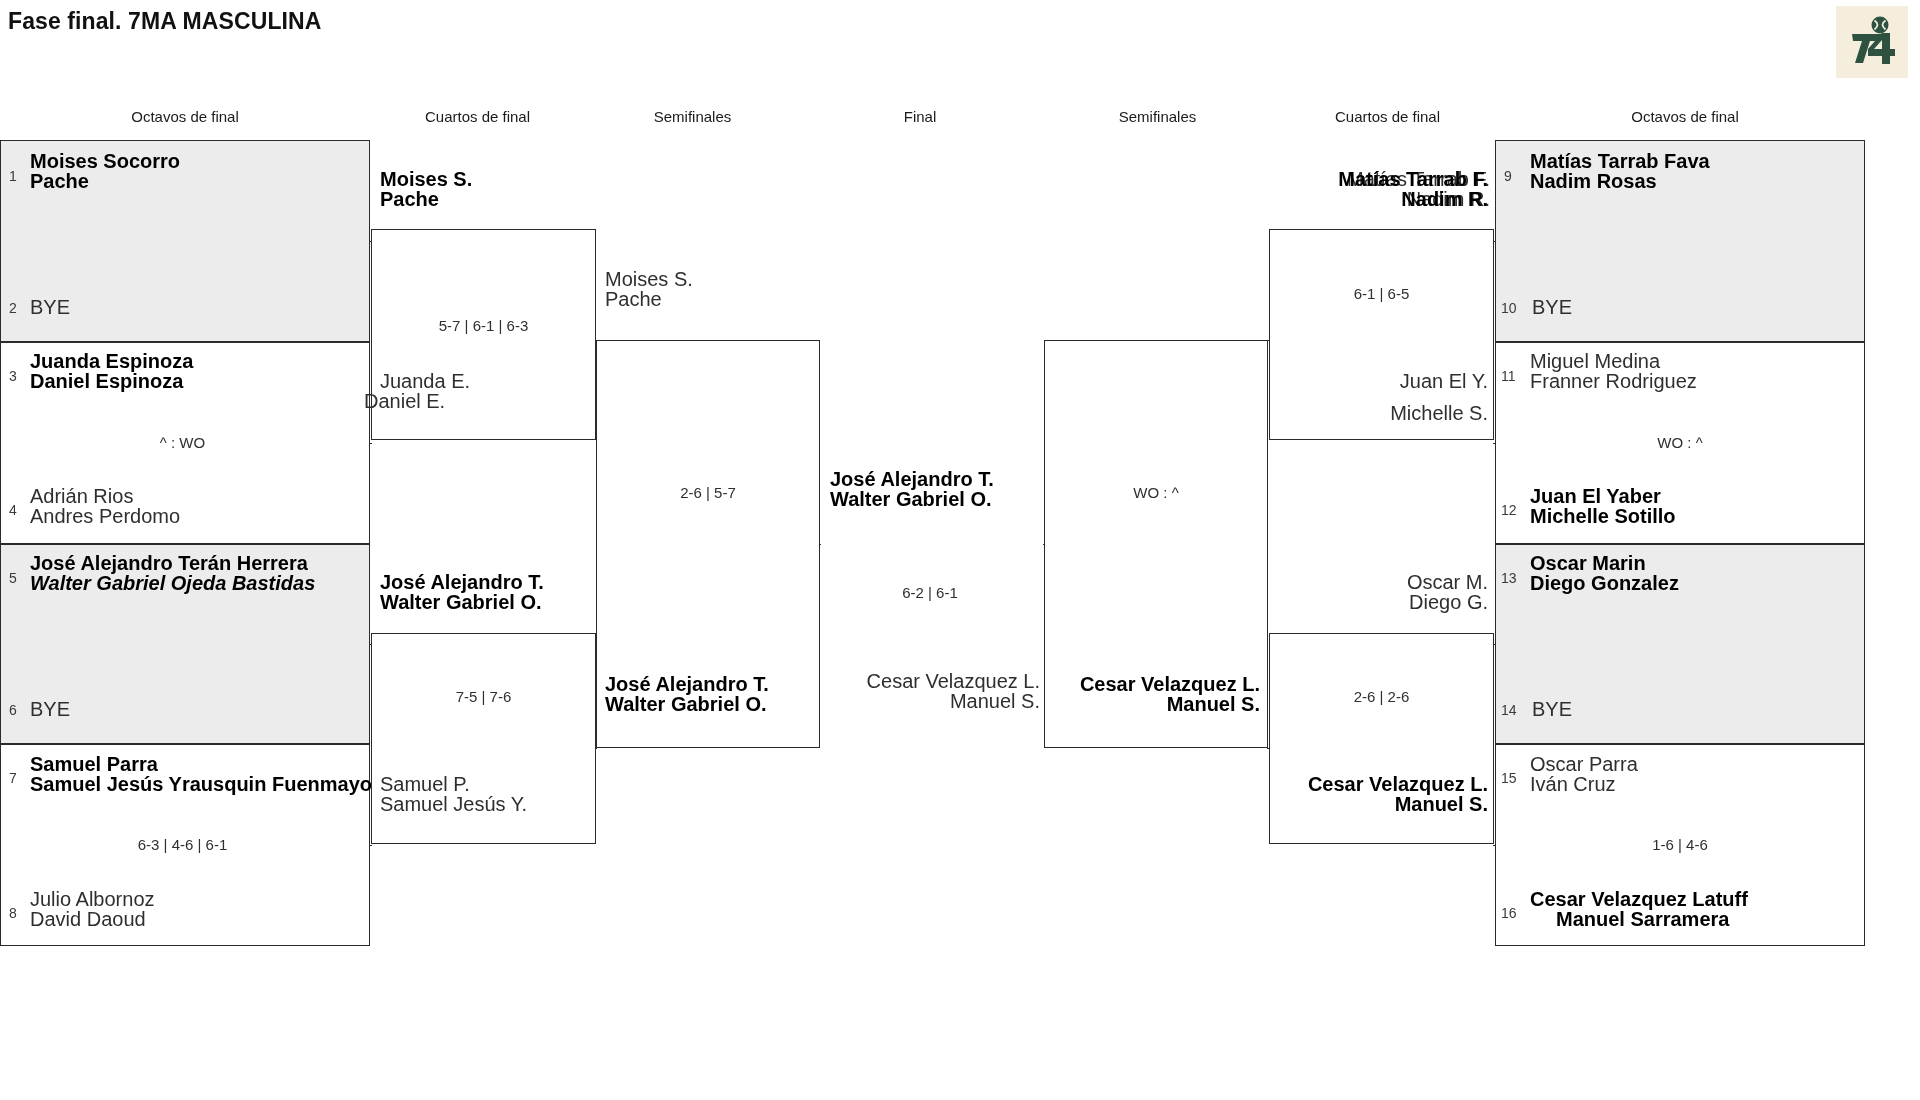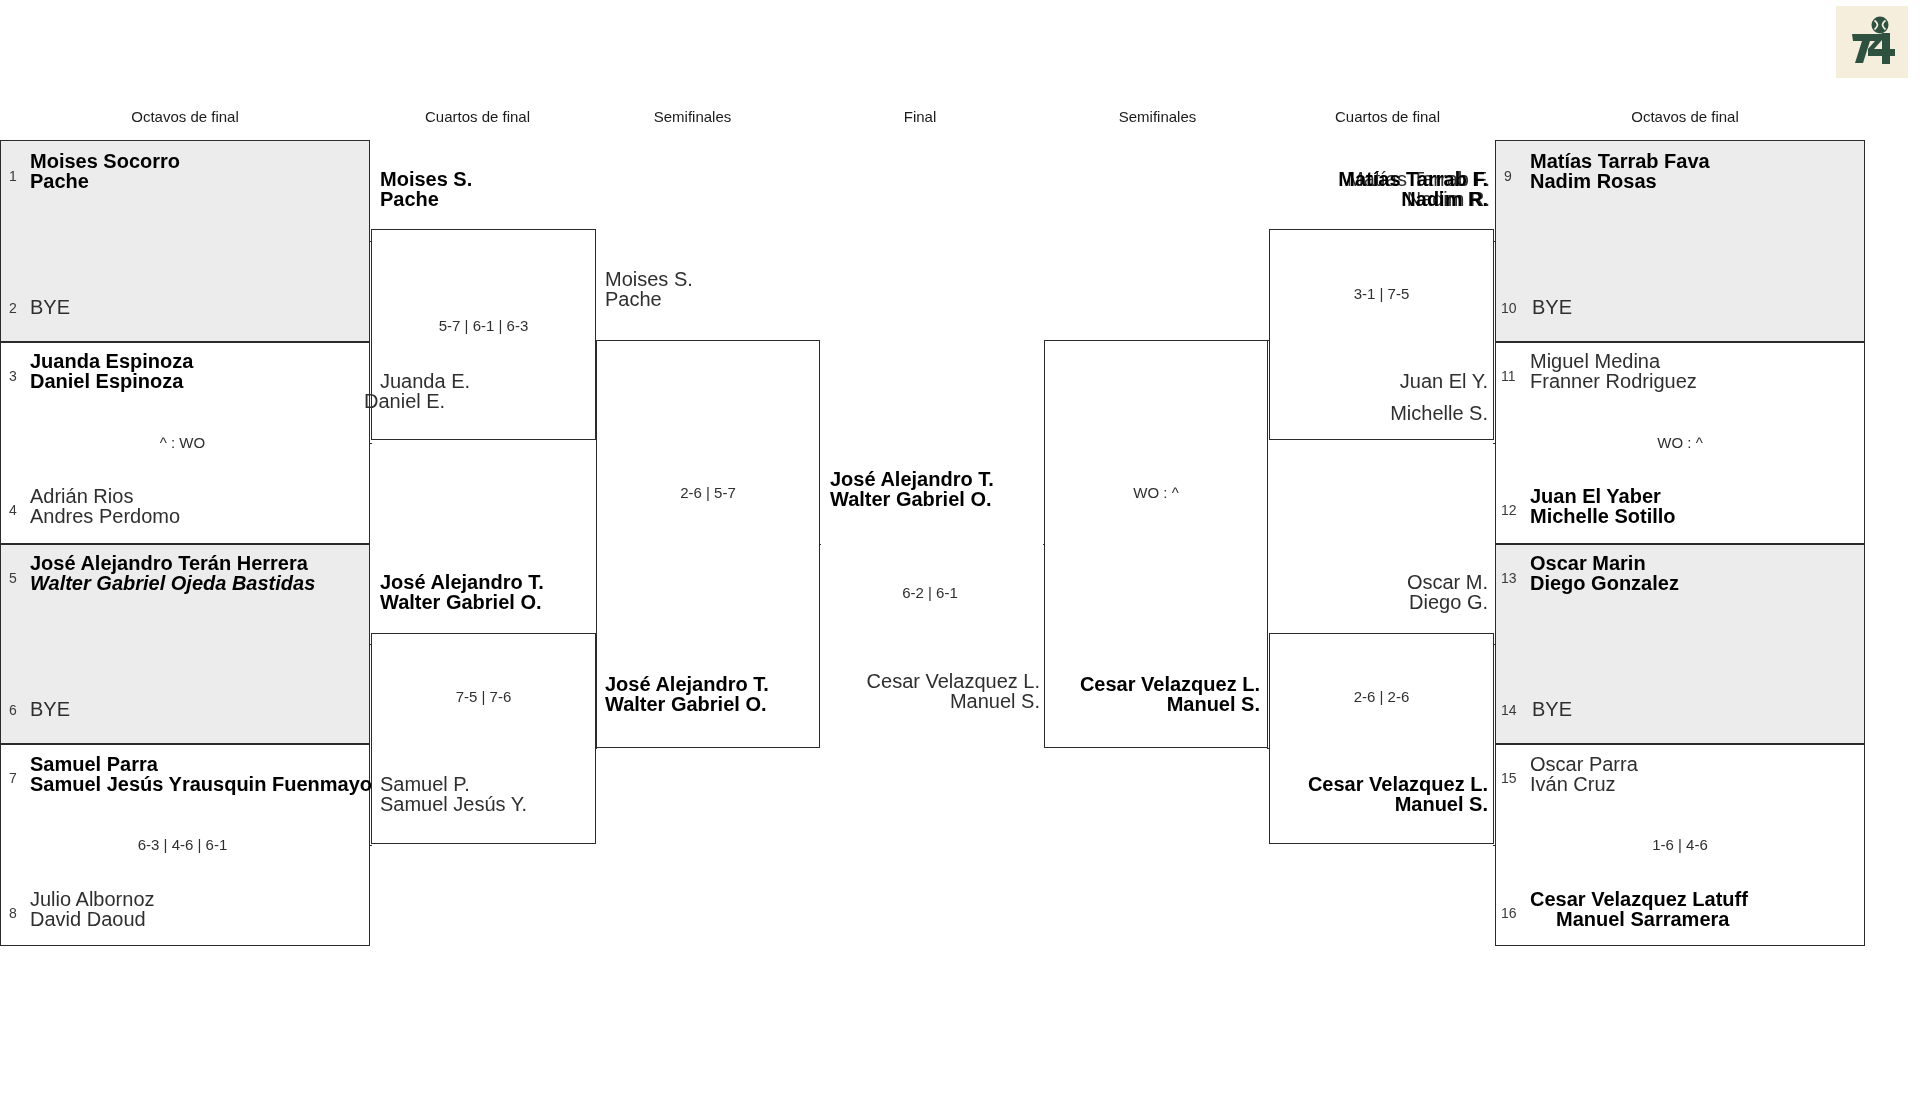--- a/index.html
+++ b/index.html
@@ -65,20 +65,21 @@
 
   
   .ln { position: absolute; background: #2b2b2b; }
 </style>
 </head>
 <body>
 
 <div id="stage">
 
   <div class="title-block">
+    <div class="title-line">Fase final. 7MA MASCULINA</div>
   </div>
 
   <div class="logo-box">
     <svg class="logo-svg" width="56" height="56" viewBox="0 0 56 56">
       <circle cx="36" cy="11" r="8.5" fill="#2f5140"></circle>
       <path d="M30.5 6.5 q6 4 0 9" stroke="#f6eedd" stroke-width="1.8" fill="none"></path>
       <path d="M41.5 6.5 q-6 4 0 9" stroke="#f6eedd" stroke-width="1.8" fill="none"></path>
       <path d="M8 20 h30 l-3 7 h-9 l-7 22 h-8 l7 -22 h-9 z" fill="#2f5140"></path>
       <path d="M38 19 l8 0 l0 16 l5 0 l0 7 l-5 0 l0 8 l-8 0 l0 -8 l-14 0 l0 -7 z
                M38 26 l-8 9 l8 0 z" fill="#2f5140"></path>
@@ -155,21 +156,21 @@
   <div class="team ralign" style="left:1040px; top:170px; width:450px;">Matías Tarrab F.</div>
   <div class="team ralign" style="left:1040px; top:190px; width:450px;">Nadim R.</div>
   <div class="cell" style="left:1044px; top:340px; width:224px; height:408px;"></div>
   <div class="score center" style="left:1044px; top:484px; width:224px;">WO : ^</div>
   <div class="team win ralign" style="left:830px; top:675px; width:430px;">Cesar Velazquez L.</div>
   <div class="team win ralign" style="left:830px; top:695px; width:430px;">Manuel S.</div>
 
   <div class="team win ralign" style="left:1068px; top:170px; width:420px;">Matías Tarrab F.</div>
   <div class="team win ralign" style="left:1068px; top:190px; width:420px;">Nadim R.</div>
   <div class="cell" style="left:1269px; top:229px; width:225px; height:211px;"></div>
-  <div class="score center" style="left:1269px; top:285px; width:225px;">3-1 | 7-5</div>
+  <div class="score center" style="left:1269px; top:285px; width:225px;">6-1 | 6-5</div>
   <div class="team ralign" style="left:1068px; top:372px; width:420px;">Juan El Y.</div>
   <div class="team ralign" style="left:1068px; top:392px; width:420px;margin-top:12px;">Michelle S.</div>
 
   <div class="team ralign" style="left:1068px; top:573px; width:420px;">Oscar M.</div>
   <div class="team ralign" style="left:1068px; top:593px; width:420px;">Diego G.</div>
   <div class="cell" style="left:1269px; top:633px; width:225px; height:211px;"></div>
   <div class="score center" style="left:1269px; top:688px; width:225px;">2-6 | 2-6</div>
   <div class="team win ralign" style="left:1068px; top:775px; width:420px;">Cesar Velazquez L.</div>
   <div class="team win ralign" style="left:1068px; top:795px; width:420px;">Manuel S.</div>
 

